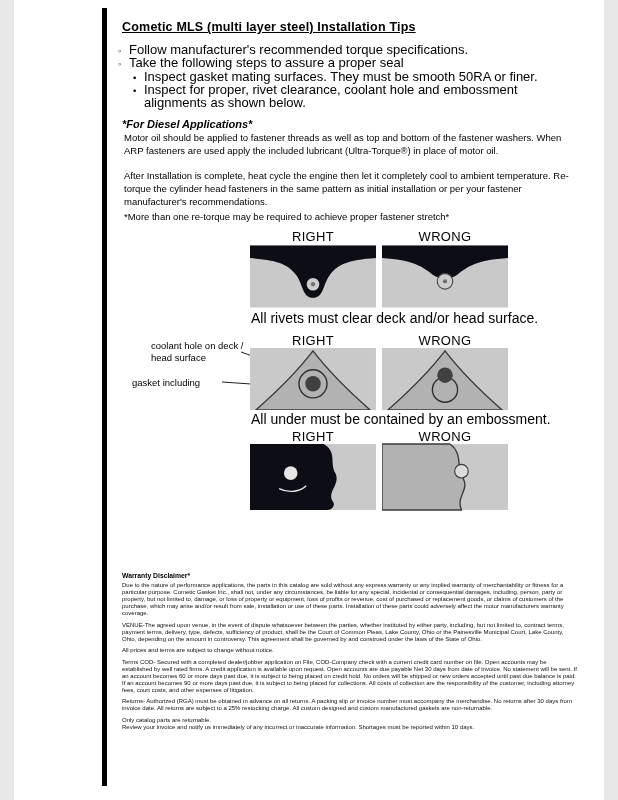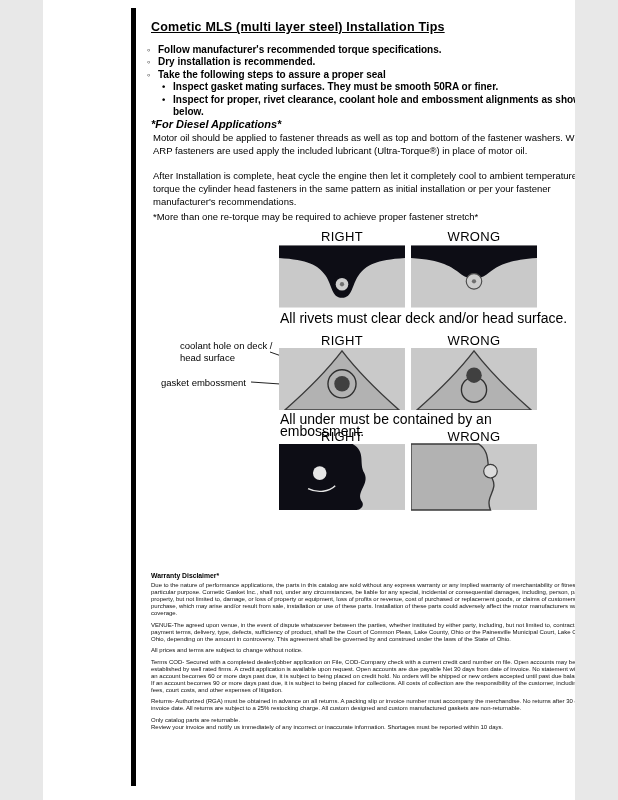--- a/index.html
+++ b/index.html
@@ -1,23 +1,23 @@
 <!DOCTYPE html>
 <html><head>
 <meta charset="utf-8">
 <style>
   * { margin:0; padding:0; box-sizing:border-box; }
   html,body { background:#e8e8e8; }
   body { font-family:"Liberation Sans", sans-serif; color:#000; }
-  .page { position:relative; width:532px; height:800px; background:#ffffff; overflow:hidden; margin:0 auto;padding-left:32px; }
+  .page { position:relative; width:590px; height:800px; background:#ffffff; overflow:hidden; margin:0 auto;padding-left:32px; }
   .edge-bar { position:absolute; left:88px; top:8px; width:5px; height:778px; background:#000; }
 
   .title { position:absolute; left:108px; top:20px; font-size:12.5px; font-weight:bold; text-decoration:underline; letter-spacing:0.2px; }
 
-  .bullets { position:absolute; left:104px; top:44px; width:462px; font-size:10px; line-height:12.4px;font-weight:bold; }
+  .bullets { position:absolute; left:104px; top:44px; width:462px; font-size:13px; line-height:12.4px; }
   .brow { display:flex; }
   .brow.sub { margin-left:15px; }
   .mk { flex:0 0 11px; width:11px; }
   .mk1::before { content:"\25E6"; font-size:9.5px; }
   .mk2::before { content:"\2022"; font-size:9.5px; }
 
   .diesel-heading { position:absolute; left:108px; top:118px; font-size:11px; font-weight:bold;font-style:italic; }
   .para { position:absolute; left:110px; width:452px; font-size:9.5px; line-height:13px; }
   .para1 { top:120px;margin-top:11px; }
   .para2 { top:169px; width:445px; }
@@ -43,24 +43,20 @@
 
 <div class="page">
   <div class="edge-bar"></div>
 
   <h1 class="title">Cometic MLS (multi layer steel) Installation Tips</h1>
 
   <div class="bullets">
     <div class="brow">
       <span class="mk mk1"></span>
       <span>Follow manufacturer's recommended torque specifications.</span>
-    </div>
-    <div class="brow">
-      <span class="mk mk1"></span>
-      <span>Dry installation is recommended.</span>
     </div>
     <div class="brow">
       <span class="mk mk1"></span>
       <span>Take the following steps to assure a proper seal</span>
     </div>
     <div class="brow sub">
       <span class="mk mk2"></span>
       <span>Inspect gasket mating surfaces.  They must be smooth 50RA or finer.</span>
     </div>
     <div class="brow sub">
@@ -93,21 +89,21 @@
       <circle cx="65" cy="37" r="8" fill="#cdcdcd" stroke="#4a4a4a" stroke-width="1.2"></circle>
       <circle cx="65" cy="37" r="2.2" fill="#6f6f6f"></circle>
     </svg>
   </div>
   <div class="dcaption" style="left:237px; top:312px;">All rivets must clear deck and/or head surface.</div>
 
   <div class="dlabel" style="left:259px; top:333px;">RIGHT</div>
   <div class="dlabel" style="left:391px; top:333px;">WRONG</div>
 
   <div class="lbl-coolant">coolant hole on deck / head surface</div>
-  <div class="lbl-emboss">gasket embossment</div>
+  <div class="lbl-emboss">gasket including</div>
   <div class="pointer-lines">
     <svg width="100" height="48" viewBox="0 0 100 48">
       <line x1="22" y1="6" x2="90" y2="30" stroke="#222" stroke-width="1"></line>
       <line x1="3" y1="36" x2="76" y2="41" stroke="#222" stroke-width="1"></line>
     </svg>
   </div>
 
   <div class="panel" style="left:236px; top:348px;">
     <svg width="126" height="62" viewBox="0 0 130 64">
       <rect width="130" height="64" fill="#c9c9c9"></rect>

